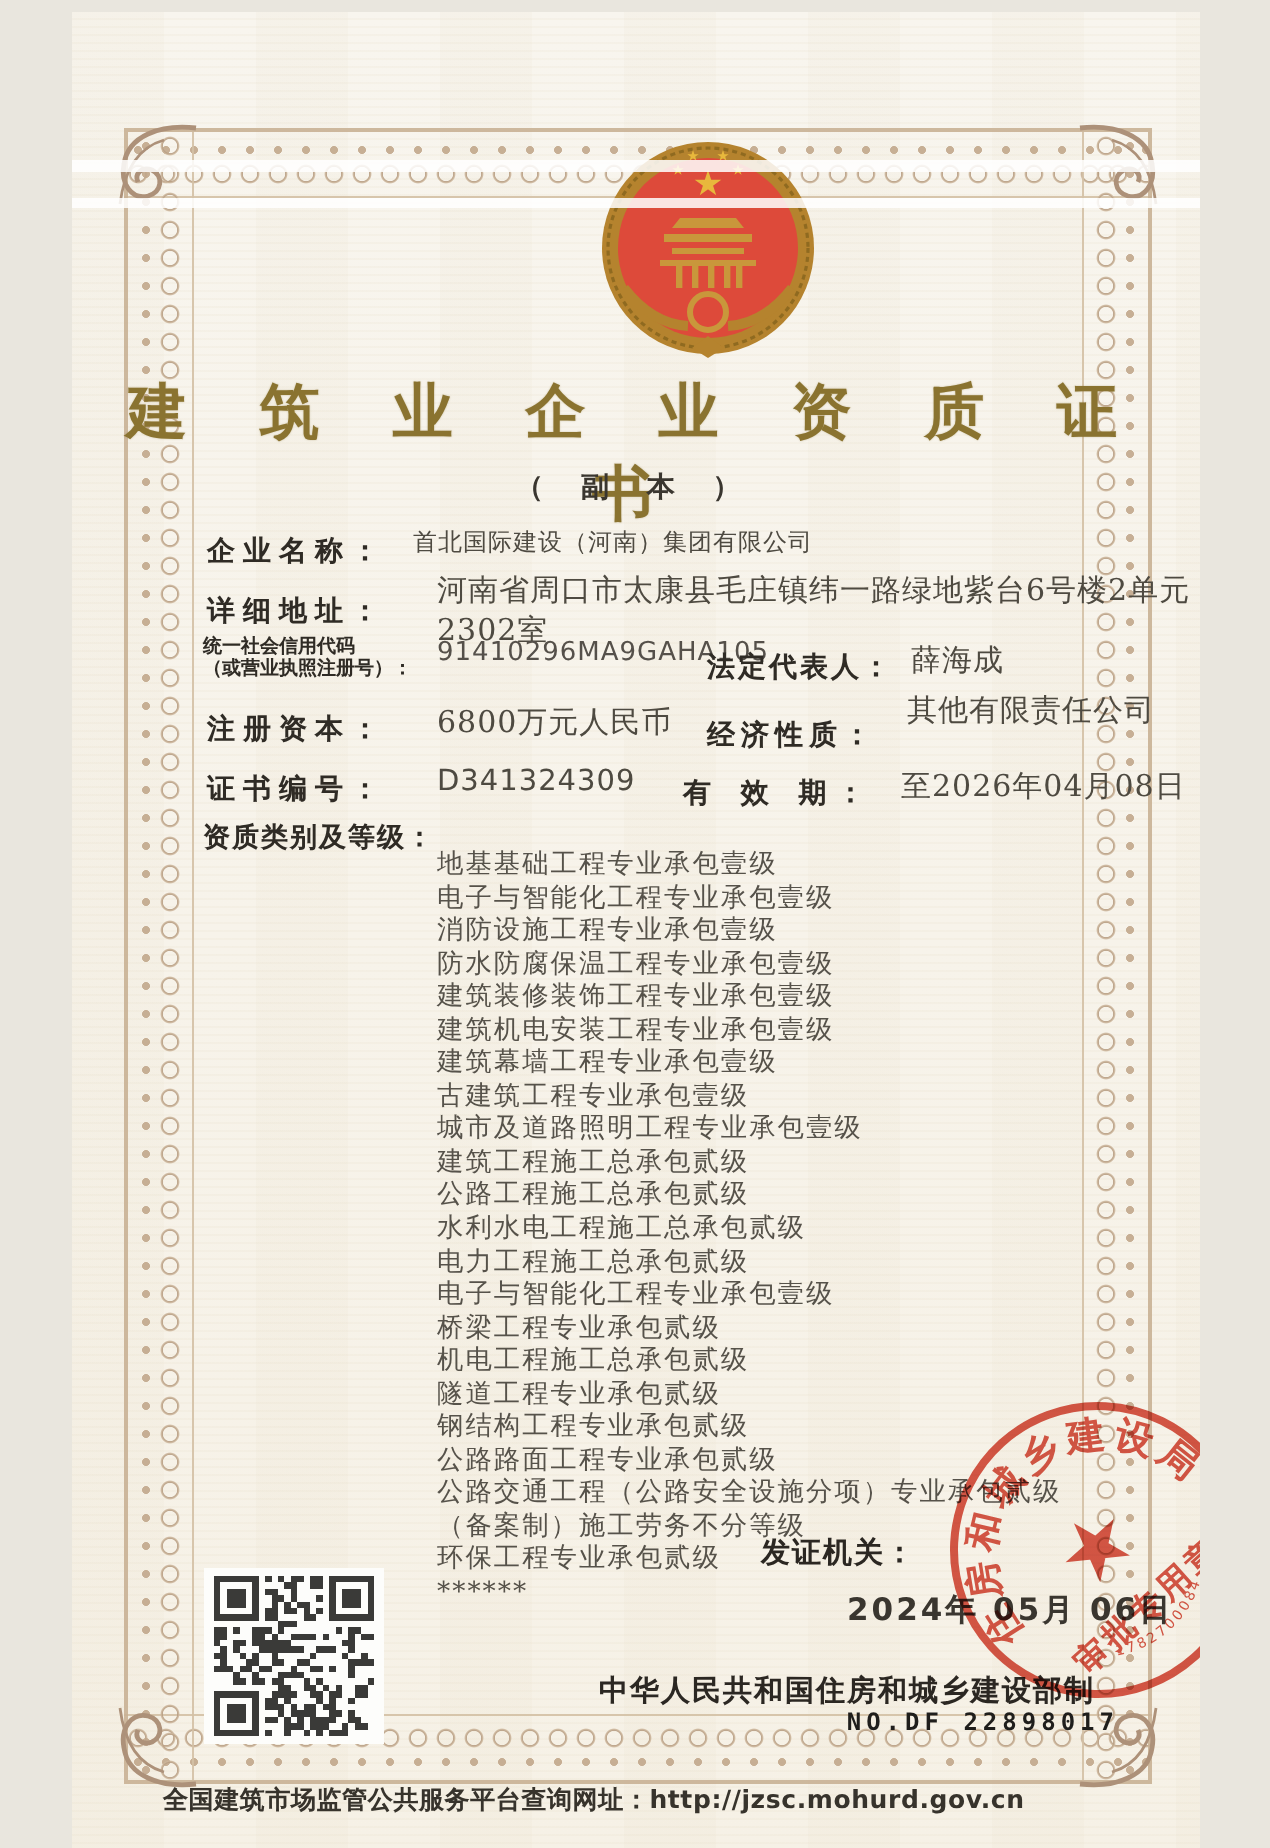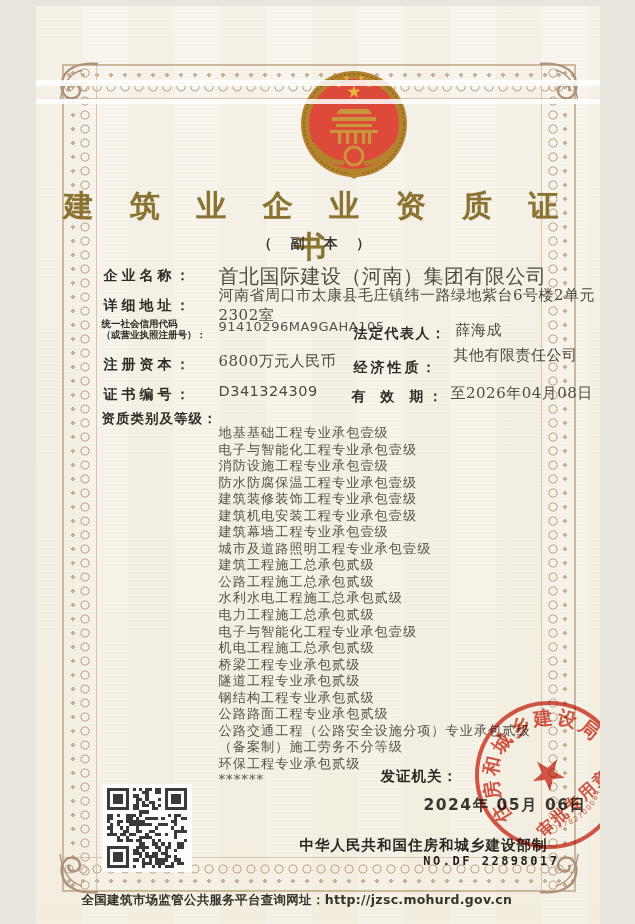--- a/index.html
+++ b/index.html
@@ -121,62 +121,63 @@
       <path d="M52,108 L60,102 L68,108 L60,113 Z" fill="#b5832e"></path>
     </svg>
   </div>
   <div class="scan-stripe stripe-1"></div>
   <div class="scan-stripe stripe-2"></div>
 
   <div class="title">建 筑 业 企 业 资 质 证 书</div>
   <div class="subtitle">（ 副 本 ）</div>
 
   <div class="flabel" style="left:68px;top:261px;">企业名称：</div>
-  <div class="fvalue" style="left:183px;top:257px;font-size:20px;">首北国际建设（河南）集团有限公司</div>
+  <div class="fvalue" style="left:171px;top:257px;font-size:12px;">首北国际建设（河南）集团有限公司</div>
 
   <div class="flabel" style="left:68px;top:291px;">详细地址：</div>
   <div class="fvalue fvalue-wrap" style="left:183px;top:279px;width:410px;">河南省周口市太康县毛庄镇纬一路绿地紫台6号楼2单元2302室</div>
 
   <div class="flabel-small" style="left:66px;top:312px;text-align:right;">统一社会信用代码</div>
   <div class="flabel-small" style="left:66px;top:323px;">（或营业执照注册号）：</div>
   <div class="fvalue credit-value" style="left:183px;top:313px;">91410296MA9GAHA105</div>
 
   <div class="flabel" style="left:318px;top:319px;letter-spacing:1.5px;">法定代表人：</div>
   <div class="fvalue" style="left:420px;top:315px;">薛海成</div>
 
   <div class="flabel" style="left:68px;top:350px;">注册资本：</div>
   <div class="fvalue" style="left:183px;top:346px;">6800万元人民币</div>
 
   <div class="flabel" style="left:318px;top:353px;letter-spacing:3px;text-align:center;">经济性质：</div>
   <div class="fvalue" style="left:418px;top:340px;">其他有限责任公司</div>
 
   <div class="flabel" style="left:68px;top:380px;">证书编号：</div>
   <div class="fvalue" style="left:183px;top:377px;font-family:'DejaVu Sans',sans-serif;font-size:14.5px;">D341324309</div>
 
-  <div class="flabel" style="left:316px;top:382px;letter-spacing:5px;">有 效 期：</div>
+  <div class="flabel" style="left:306px;top:382px;letter-spacing:5px;">有 效 期：</div>
   <div class="fvalue" style="left:415px;top:378px;">至2026年04月08日</div>
 
   <div class="qual-label">资质类别及等级：</div>
   <div class="qual-list">
 
   <div>地基基础工程专业承包壹级</div>
       <div>电子与智能化工程专业承包壹级</div>
       <div>消防设施工程专业承包壹级</div>
       <div>防水防腐保温工程专业承包壹级</div>
       <div>建筑装修装饰工程专业承包壹级</div>
       <div>建筑机电安装工程专业承包壹级</div>
       <div>建筑幕墙工程专业承包壹级</div>
+      <div>古建筑工程专业承包壹级</div>
       <div>城市及道路照明工程专业承包壹级</div>
       <div>建筑工程施工总承包贰级</div>
       <div>公路工程施工总承包贰级</div>
       <div>水利水电工程施工总承包贰级</div>
       <div>电力工程施工总承包贰级</div>
       <div>电子与智能化工程专业承包壹级</div>
+      <div>桥梁工程专业承包贰级</div>
       <div>机电工程施工总承包贰级</div>
-      <div>桥梁工程专业承包贰级</div>
       <div>隧道工程专业承包贰级</div>
       <div>钢结构工程专业承包贰级</div>
       <div>公路路面工程专业承包贰级</div>
       <div>公路交通工程（公路安全设施分项）专业承包贰级</div>
       <div>（备案制）施工劳务不分等级</div>
       <div>环保工程专业承包贰级</div>
       <div>******</div>
     </div>
 
   <div class="issuer-label">发证机关：</div>

